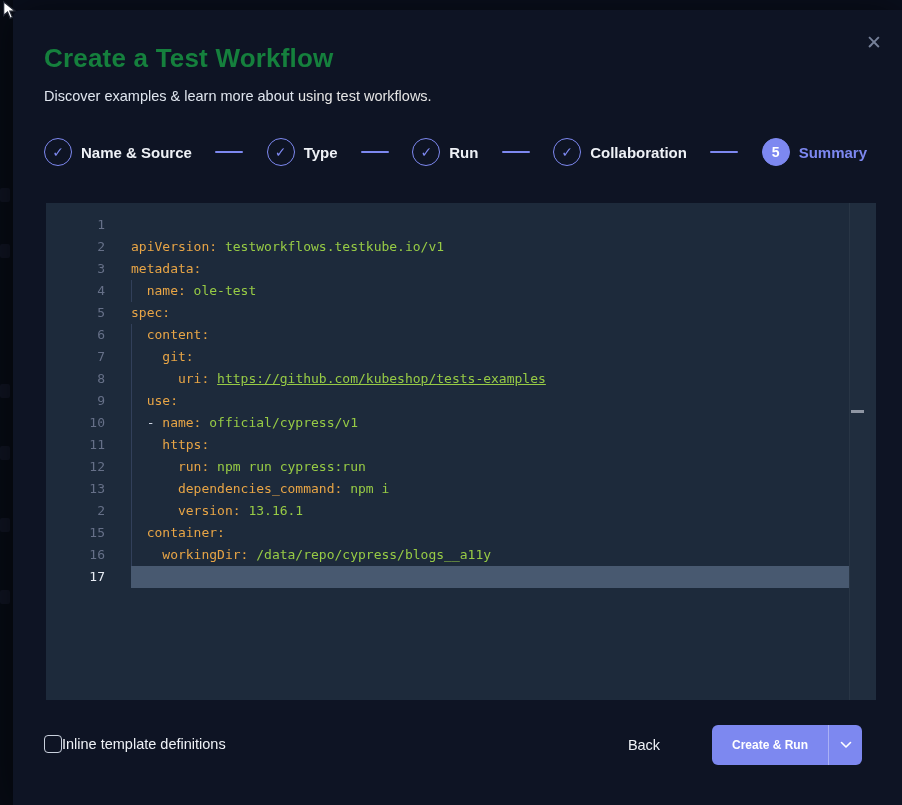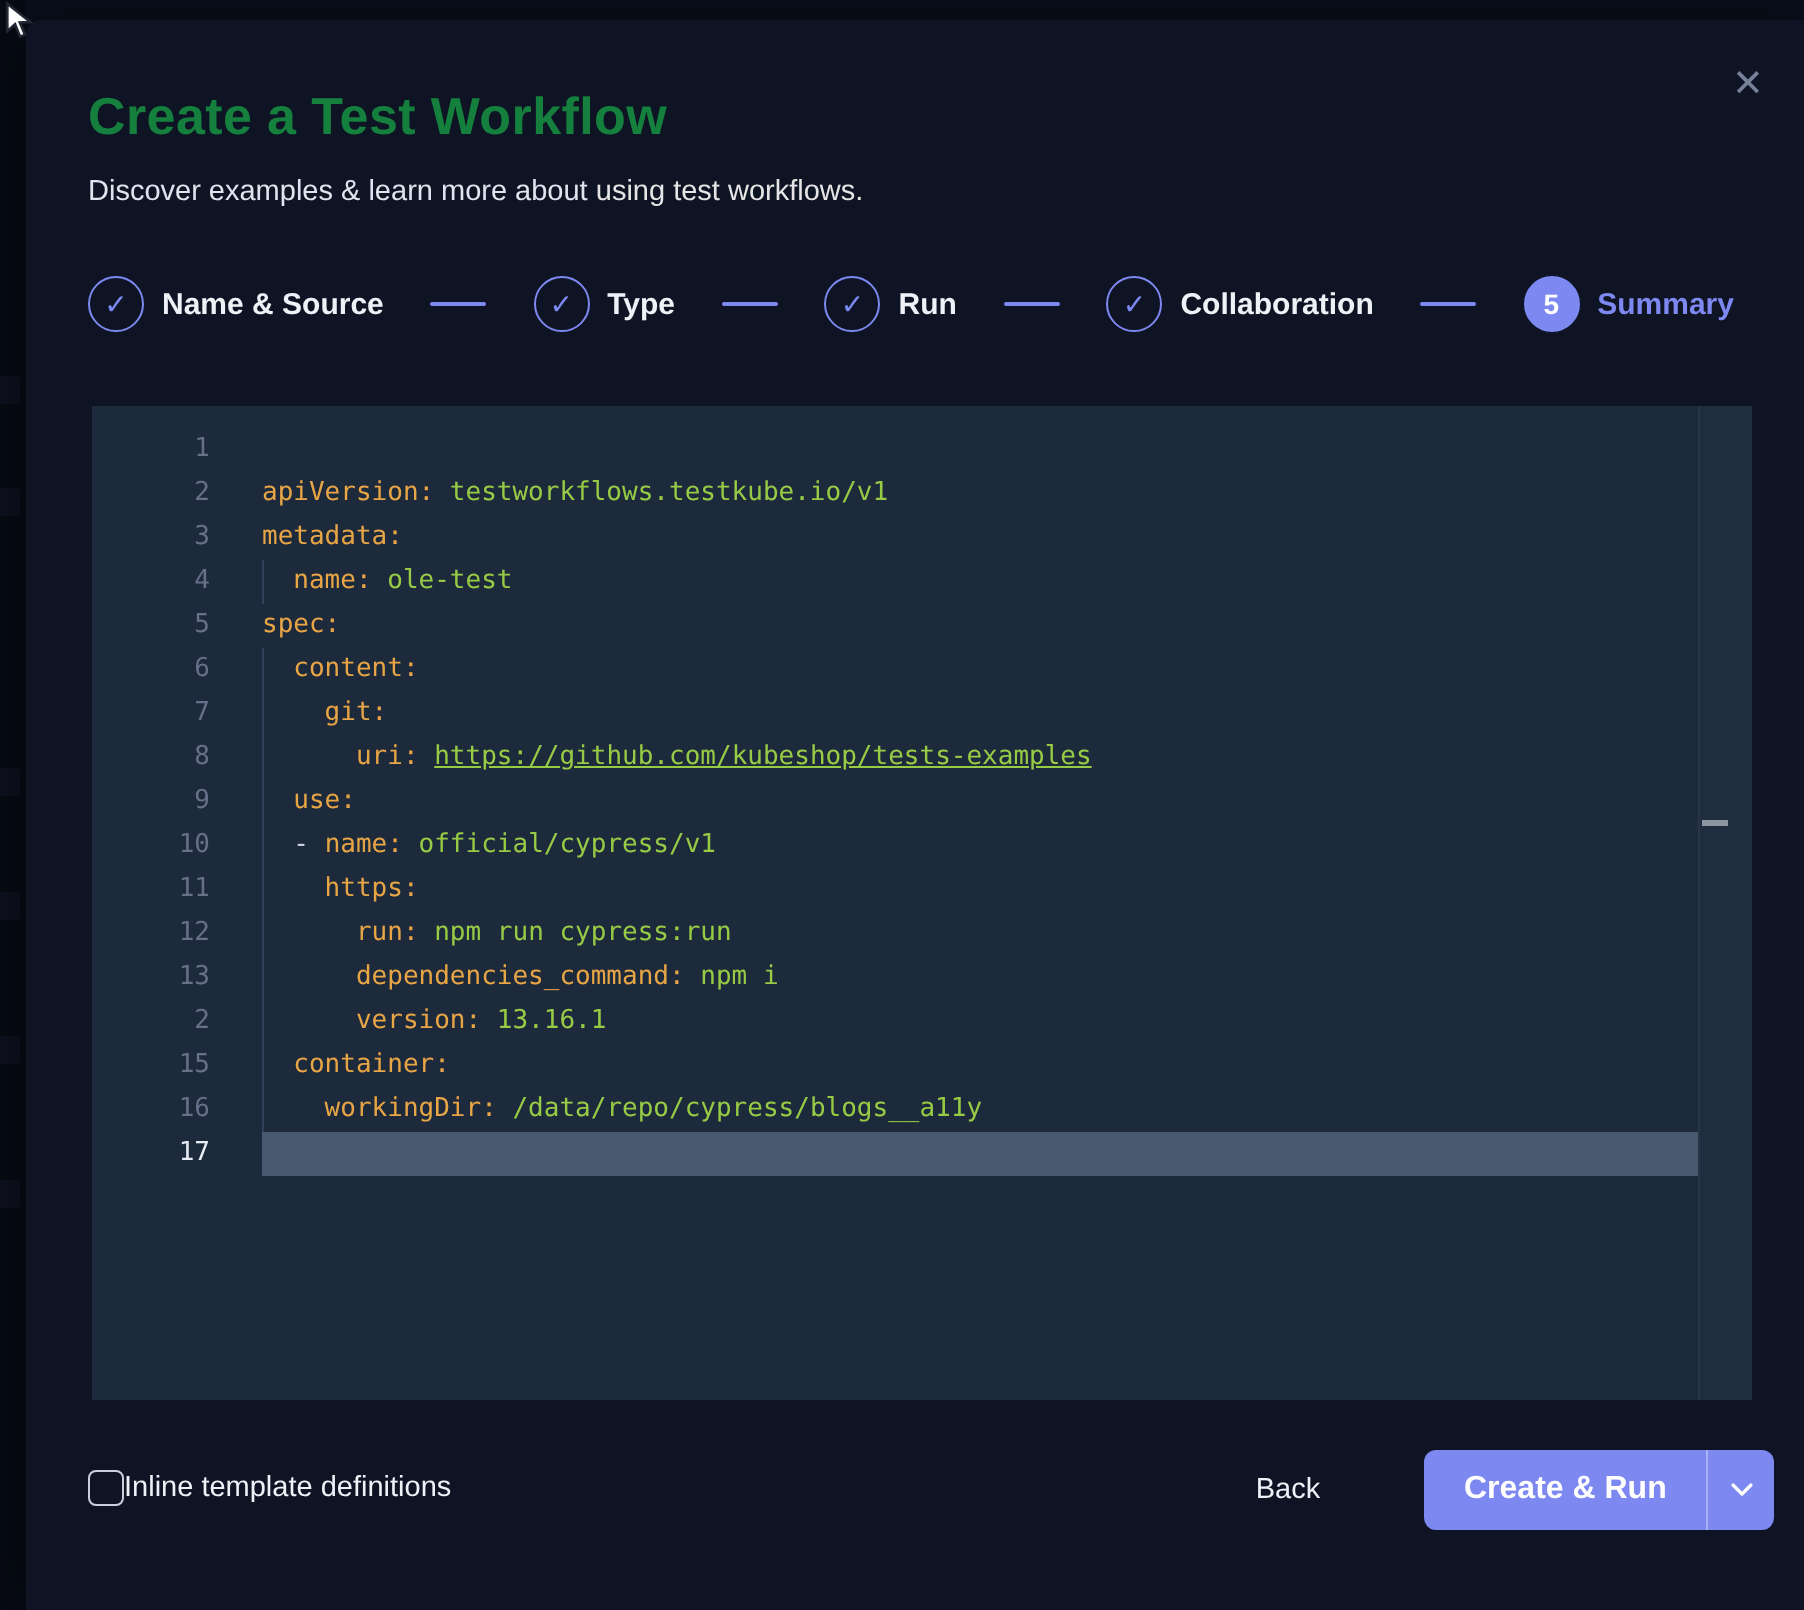--- a/index.html
+++ b/index.html
@@ -75,21 +75,21 @@
 
   
   .footer-check{position:absolute;left:31px;top:714px;height:40px;display:flex;align-items:center;gap:0;cursor:pointer;}
   .checkbox{width:18px;height:18px;border:1.5px solid #c9d0dd;border-radius:4px;box-sizing:border-box;background:transparent;}
   .check-label{color:#eef1f6;font-size:14.5px;}
   .back-btn{position:absolute;left:600px;top:715px;width:62px;height:40px;line-height:40px;
     text-align:center;color:#eef1f6;font-size:14.5px;cursor:pointer;}
   .split-btn{position:absolute;left:699px;top:715px;height:40px;display:flex;
     background:#7d88f0;border-radius:6px;overflow:hidden;}
   .split-main{padding:0 20px;display:flex;align-items:center;color:#ffffff;
-    font-size:16px;font-weight:600;cursor:pointer;white-space:nowrap;}
+    font-size:12px;font-weight:600;cursor:pointer;white-space:nowrap;}
   .split-caret{width:33px;display:flex;align-items:center;justify-content:center;
     border-left:1px solid rgba(255,255,255,.35);cursor:pointer;}
   .split-caret svg{display:block;}
 </style>
 </head>
 <body>
 
 <div class="page-left-strip">
   <span class="frag" style="top:188px"></span>
   <span class="frag" style="top:244px"></span>

